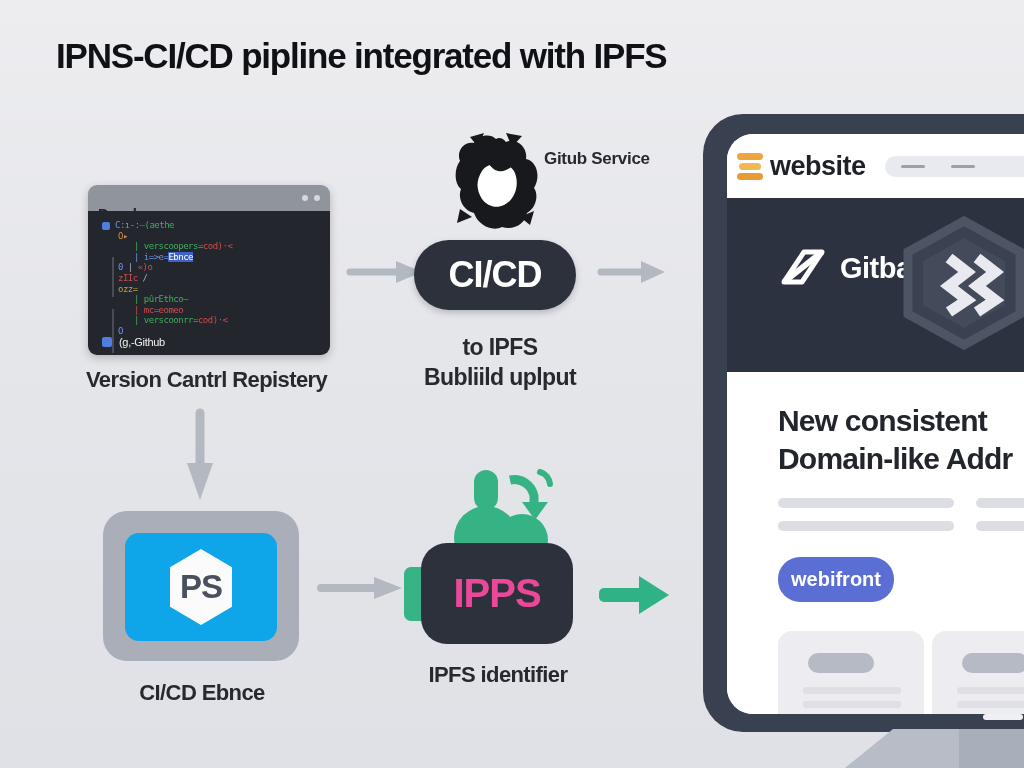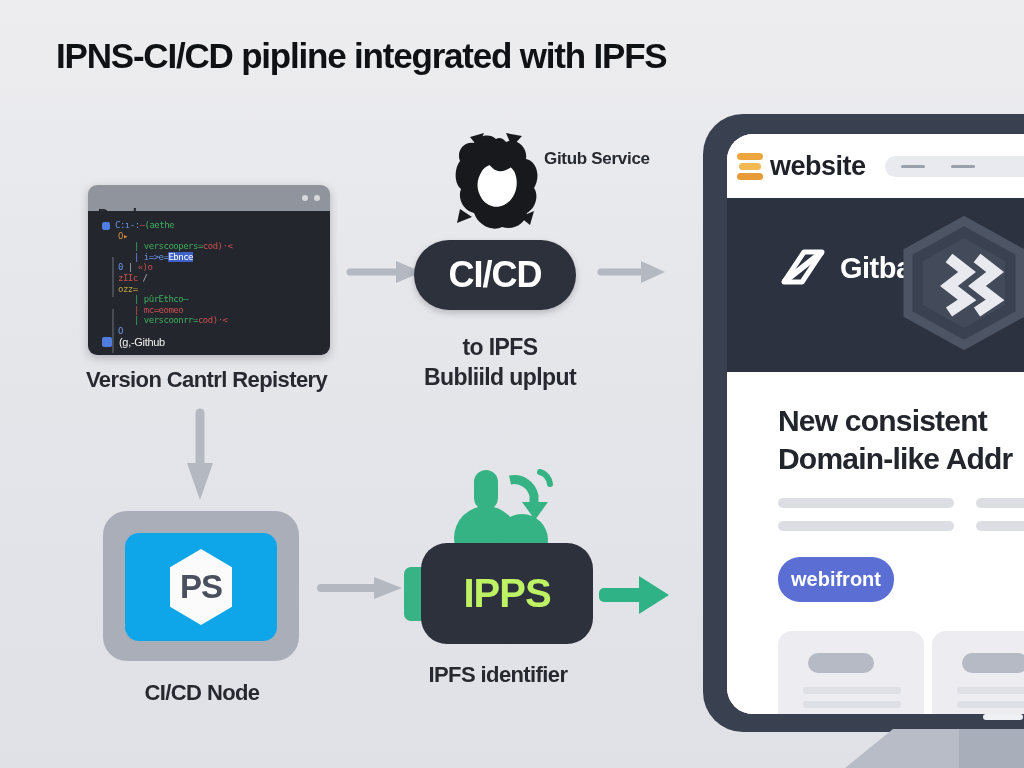--- a/index.html
+++ b/index.html
@@ -43,22 +43,22 @@
   .node-outer{position:absolute;left:103px;top:511px;width:196px;height:150px;background:#a9aeb8;
     border-radius:24px;}
   .node-inner{position:absolute;left:22px;top:22px;right:22px;bottom:20px;background:#0ea5e9;
     border-radius:14px;display:flex;align-items:center;justify-content:center;}
   .hex-ps{width:62px;height:76px;background:#fbfbfc;display:flex;align-items:center;justify-content:center;
     clip-path:polygon(50% 0,100% 24%,100% 76%,50% 100%,0 76%,0 24%);
     font-size:33px;font-weight:bold;color:#4a505d;letter-spacing:-1px;}
 
   .person-icon{position:absolute;left:448px;top:468px;}
   .ipps-tab{position:absolute;left:404px;top:567px;width:25px;height:54px;background:#37b386;border-radius:7px;}
-  .ipps-box{position:absolute;left:421px;top:543px;width:172px;height:101px;background:#2c313c;
-    border-radius:26px;display:flex;align-items:center;justify-content:center;color:#bef264;
+  .ipps-box{position:absolute;left:421px;top:543px;width:152px;height:101px;background:#2c313c;
+    border-radius:26px;display:flex;align-items:center;justify-content:center;color:#ec4899;
     font-size:40px;font-weight:bold;letter-spacing:-1px;}
 
   .arr{position:absolute;}
 
   
   .bezel{position:absolute;left:703px;top:114px;width:374px;height:618px;background:#394050;
     border-radius:40px;}
   .screen{position:absolute;left:24px;top:20px;width:350px;height:580px;background:#fff;
     border-radius:26px 0 0 26px;overflow:hidden;}
   .bar{height:64px;display:flex;align-items:center;padding-left:10px;background:#fff;}
@@ -170,21 +170,21 @@
   <div class="cap cap-build">
     <div>to IPFS</div>
     <div>Bubliild uplput</div>
   </div>
 
   <div class="node-outer">
     <div class="node-inner">
       <div class="hex-ps">PS</div>
     </div>
   </div>
-  <div class="cap cap-node">CI/CD Node</div>
+  <div class="cap cap-node">CI/CD Ebnce</div>
 
   <svg class="person-icon" width="108" height="92" viewBox="0 0 108 92">
     <g fill="#36b384">
       <rect x="26" y="2" width="24" height="40" rx="12"></rect>
       <circle cx="38" cy="70" r="32"></circle>
       <circle cx="74" cy="72" r="26"></circle>
       <path d="M62,12 a20,20 0 0 1 24,16 l0,8" stroke="#36b384" stroke-width="9" fill="none"></path>
       <polygon points="74,34 100,34 87,52"></polygon>
       <path d="M92,4 a14,14 0 0 1 10,12" stroke="#36b384" stroke-width="6" fill="none" stroke-linecap="round"></path>
     </g>

